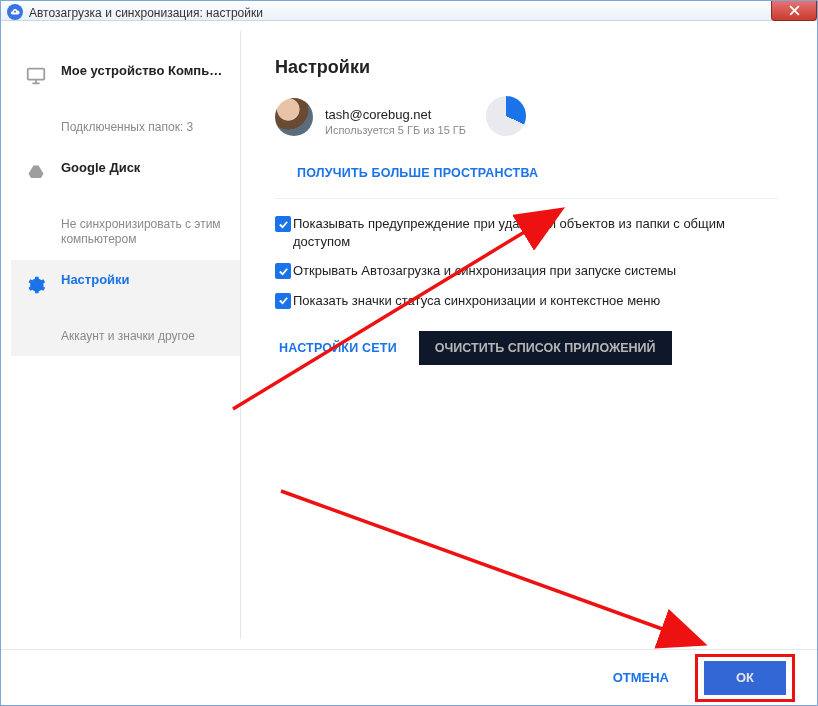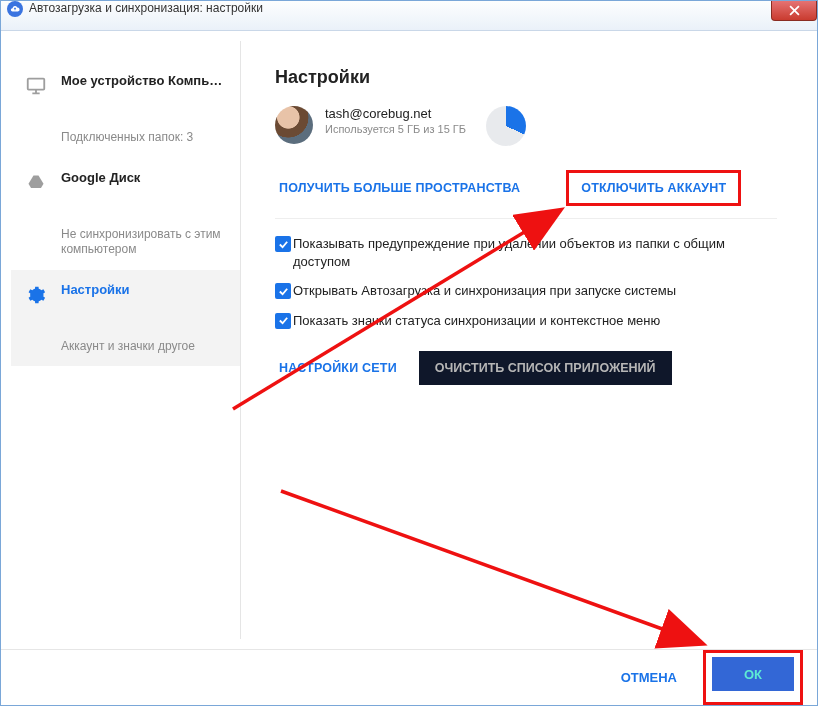--- a/index.html
+++ b/index.html
@@ -6,24 +6,24 @@
   body { background: #fff; width: 818px; height: 706px; overflow: hidden; position: relative; }
 
   .window {
     width: 818px; height: 706px;
     border: 1px solid #7aa7d8;
     background: #fff;
     display: flex; flex-direction: column;
     position: relative;
   }
   .title-bar {
-    height: 30px;
+    height: 20px;
     background: linear-gradient(#fdfefe,#eaf1f9);
     border-bottom: 1px solid #c9d7e8;
-    display: flex; align-items: flex-start;
+    display: flex; align-items: flex-end;
     padding: 0 6px;
     font-size: 12px; color: #333;
     position: relative;
   }
   .title-bar .app-icon {
     width: 16px; height: 16px; border-radius: 50%;
     background: #3a74e0; margin-right: 6px;
     display:flex;align-items:center;justify-content:center;
   }
   .title-bar .app-icon svg { width:10px; height:10px; }
@@ -60,51 +60,51 @@
   .side-item.selected .side-icon { color:#1a73e8; }
   .side-item .labels { display:flex; flex-direction:column; gap:2px; }
   .side-item .title { font-size:13px; color:#222; font-weight:700; white-space:nowrap; overflow:hidden; text-overflow:ellipsis; max-width:165px; }
   .side-item.selected .title { color:#1a73e8; }
   .side-item .sub { font-size:12px; color:#8a8a8a; line-height:1.3; max-width:170px;margin-top:40px; }
 
   
   .main { flex:1; padding: 26px 30px 0 34px; position:relative; }
   .main h1 { font-size:18px; color:#222; font-weight:700; margin-bottom:18px; }
 
-  .account-row { display:flex; align-items:flex-start; gap:12px; margin-bottom:24px; }
+  .account-row { display:flex; align-items:flex-end; gap:12px; margin-bottom:24px; }
   .avatar { width:38px; height:38px; border-radius:50%; background: radial-gradient(circle at 35% 30%, #e8c3a8 0 30%, #6b4a33 32% 55%, #5b6d7d 56% 100%); }
   .acc-text { display:flex; flex-direction:column; gap:2px; }
   .acc-email { font-size:13px; color:#222; }
   .acc-usage { font-size:11px; color:#8a8a8a; }
   .pie { width:40px; height:40px; border-radius:50%;
     background: conic-gradient(#1a73e8 0 115deg, #e8eaed 115deg 360deg);
     margin-left:8px;
   }
 
-  .link-row { display:flex; gap:42px; margin-bottom:12px; }
+  .link-row { display:flex; gap:28px; margin-bottom:12px;margin-left:18px; }
   .flat-link { font-size:12.5px; font-weight:700; letter-spacing:.2px; color:#1a73e8; background:none; border:none; cursor:pointer; padding:6px 4px; }
   .highlight-box { border:3px solid #e11; padding:2px 8px; }
 
   .divider { border:none; border-top:1px solid #eee; margin: 10px 0 16px; }
 
   .check-row { display:flex; align-items:flex-start; gap:2px; margin-bottom:12px; font-size:13px; color:#222; line-height:1.35; }
   .chk { width:16px; height:16px; background:#1a73e8; border-radius:2px; display:flex;align-items:center;justify-content:center; flex-shrink:0; margin-top:1px; cursor:pointer; }
   .chk svg { width:11px; height:11px; }
 
   .btn-row { display:flex; gap:18px; margin-top:22px; }
   .flat-gray { font-size:12.5px; font-weight:700; color:#b6b6b6; background:#0f172a; border:none; padding:10px 16px; cursor:default; }
 
   
   .footer {
     height:56px; border-top:1px solid #e6e6e6;
-    display:flex; justify-content:flex-end;
-    gap:26px; padding: 0 14px;
+    display:flex; align-items:center; justify-content:flex-end;
+    gap:26px; padding: 0 22px;
   }
   .cancel-btn { font-size:13px; font-weight:700; color:#1a73e8; background:none; border:none; cursor:pointer; }
-  .ok-btn { font-size:13px; font-weight:700; color:#5eead4; background:#3367d6; border:none; width:82px; height:34px; cursor:pointer; }
+  .ok-btn { font-size:13px; font-weight:700; color:#e5e5e5; background:#3367d6; border:none; width:82px; height:34px; cursor:pointer; }
   .ok-wrap { border:3px solid #e11; padding:4px 6px; }
 
   
   .arrow-svg { position:absolute; left:0; top:0; width:818px; height:706px; pointer-events:none; }
 </style>
 </head>
 <body>
 
 <div class="window">
   <div class="title-bar">
@@ -170,23 +170,20 @@
         <div class="avatar"></div>
         <div class="acc-text">
           <span class="acc-email">tash@corebug.net</span>
           <span class="acc-usage">Используется 5 ГБ из 15 ГБ</span>
         </div>
         <div class="pie"></div>
       </div>
 
       <div class="link-row">
         <button class="flat-link">ПОЛУЧИТЬ БОЛЬШЕ ПРОСТРАНСТВА</button>
-        <span class="highlight-box">
-          <button class="flat-link">ОТКЛЮЧИТЬ АККАУНТ</button>
-        </span>
       </div>
 
       <hr class="divider">
 
       <div class="check-row">
         <span class="chk">
           <svg viewBox="0 0 12 12">
               <path d="M2 6l3 3 5-6" stroke="#fff" stroke-width="2" fill="none"></path>
             </svg>
         </span>

